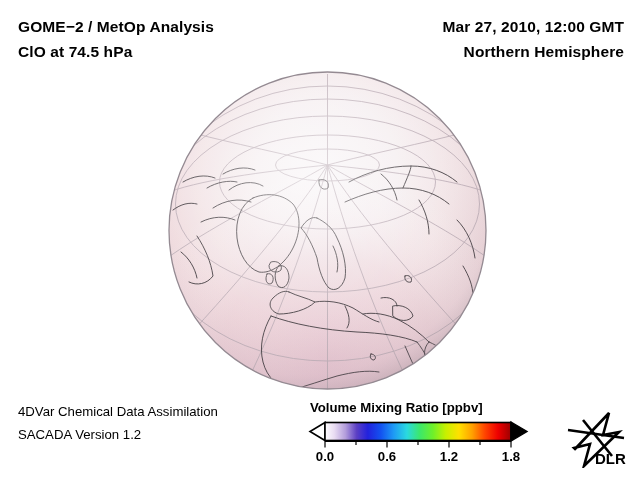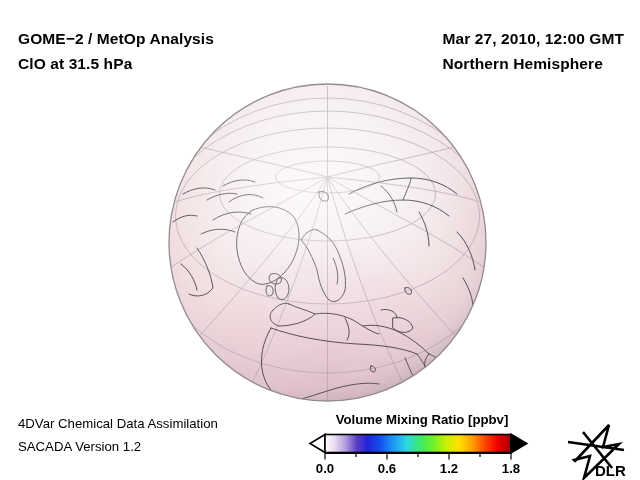--- a/index.html
+++ b/index.html
@@ -12,36 +12,37 @@
     height: 480px;
     position: relative;
     overflow: hidden;
     font-family: "Liberation Sans", sans-serif;
     color: #000000;
     -webkit-font-smoothing: antialiased;
   }
 
   .plot-root {
     position: absolute;
-    left: 0; top: 12px;
+    left: 0; top: 0;
     width: 640px;
     height: 348px;
   }
 
   
   .hdr-left {
     position: absolute;
     left: 18px;
     top: 14px;
     text-align: left;
   }
   .hdr-right {
     position: absolute;
     right: 16px;
     top: 14px;
+    text-align: right;
     margin-left: 43px;
   }
   .hdr-line {
     font-size: 15.5px;
     font-weight: bold;
     line-height: 25px;
     white-space: nowrap;
     letter-spacing: 0.1px;
   }
 
@@ -71,21 +72,21 @@
   
   .cbar-block {
     position: absolute;
     left: 306px;
     top: 400px;
     width: 240px;
   }
   .cbar-title {
     font-size: 13.2px;
     font-weight: bold;
-    text-align: center;
+    text-align: left;
     width: 224px;
     margin-left: 4px;
     line-height: 16px;
     white-space: nowrap;
   }
   .cbar-svg {
     display: block;
     margin-top: 4px;
   }
 
@@ -101,21 +102,21 @@
     top: 408px;
   }
 </style>
 </head>
 <body>
 
 <div class="plot-root">
 
   <div class="hdr-left">
     <div class="hdr-line">GOME−2 / MetOp Analysis</div>
-    <div class="hdr-line">ClO at 31.5 hPa</div>
+    <div class="hdr-line">ClO at 74.5 hPa</div>
   </div>
 
   <div class="hdr-right">
     <div class="hdr-line">Mar 27, 2010, 12:00 GMT</div>
     <div class="hdr-line">Northern Hemisphere</div>
   </div>
 
   <div class="globe-wrap">
     <svg class="globe-svg" width="321" height="321" viewBox="0 0 321 321">
       <defs>

